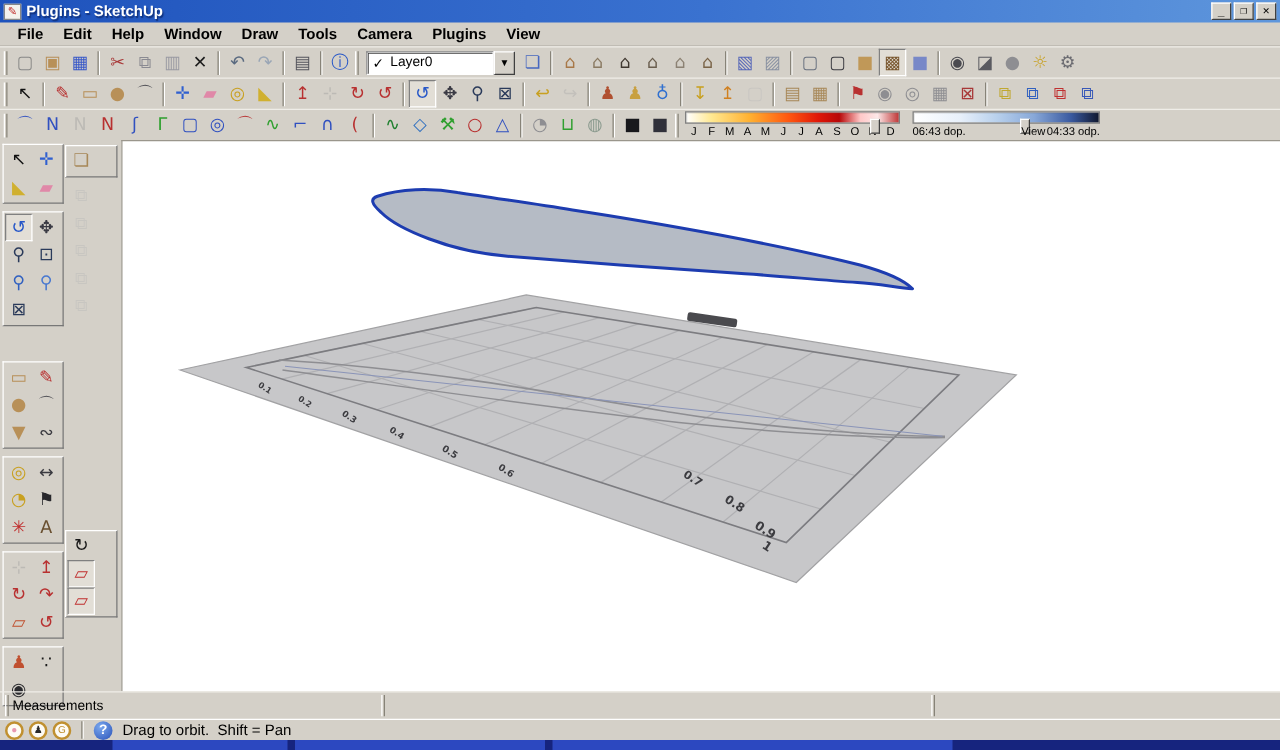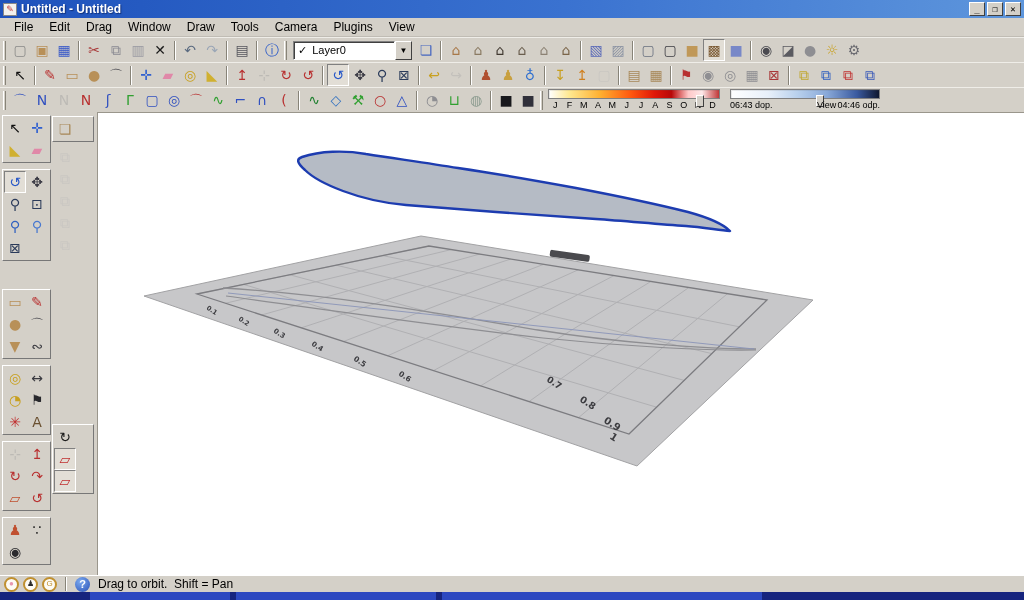--- a/index.html
+++ b/index.html
@@ -11,21 +11,21 @@
   .titlebar { height:18px; background:linear-gradient(90deg,#1e52bc 0%,#3a72d0 55%,#5e96dc 100%);
     display:flex; align-items:center; padding:0 3px; color:#fff; }
   .title-icon { width:14px; height:13px; background:#f4f2ee; border:1px solid #888;
     color:#c03030; font-size:9px; line-height:11px; text-align:center; margin-right:4px; }
   .title-text { font-weight:bold; font-size:12px; text-shadow:1px 1px 1px #10307a; flex:1; white-space:nowrap; }
   .winbtns { display:flex; gap:2px; }
   .winbtn { width:16px; height:14px; background:#d4d0c8; border:1px solid; border-color:#fff #404040 #404040 #fff;
     font-size:9px; line-height:12px; text-align:center; color:#000; font-family:"DejaVu Sans Mono",monospace; }
 
   
-  .menubar { height:19px; display:flex; align-items:flex-start; padding-left:6px; border-bottom:1px solid #c0bcb4; }
+  .menubar { height:19px; display:flex; align-items:flex-start; padding-left:6px; border-bottom:1px solid #c0bcb4;font-weight:bold; }
   .menu-item { padding:2px 8px; color:#000; }
 
   
   .tbrow { height:25px; display:flex; align-items:center; padding-left:2px; position:relative;
     border-top:1px solid #efede8; white-space:nowrap; overflow:hidden; }
   .grip { width:3px; height:19px; border-left:1px solid #fff; border-right:1px solid #878378; margin:0 3px 0 1px; }
   .tgroup { display:flex; align-items:center; }
   .tsep { width:2px; height:19px; border-left:1px solid #878378; border-right:1px solid #fff; margin:0 3px; }
   .tbtn { width:22px; height:22px; background:transparent; border:1px solid transparent;
     display:flex; align-items:center; justify-content:center; padding:0; }
@@ -82,32 +82,32 @@
   .taskbar { height:8px; background:#16247e; display:flex; gap:6px; padding-left:90px; }
   .taskbar .tseg { height:8px; background:#2c48c0; }
 </style>
 </head>
 <body>
 
 <div id="app">
 
   <div class="titlebar">
     <span class="title-icon">✎</span>
-    <span class="title-text">Untitled - Untitled</span>
+    <span class="title-text">Plugins - SketchUp</span>
     <span class="winbtns">
       <span class="winbtn">_</span>
       <span class="winbtn">❐</span>
       <span class="winbtn">✕</span>
     </span>
   </div>
 
   <div class="menubar">
       <span class="menu-item">File</span>
       <span class="menu-item">Edit</span>
-      <span class="menu-item">Drag</span>
+      <span class="menu-item">Help</span>
       <span class="menu-item">Window</span>
       <span class="menu-item">Draw</span>
       <span class="menu-item">Tools</span>
       <span class="menu-item">Camera</span>
       <span class="menu-item">Plugins</span>
       <span class="menu-item">View</span>
     </div>
 
   <div class="tbrow">
     <span class="grip"></span>
@@ -442,21 +442,21 @@
             <span class="m">N</span>
             <span class="m">D</span>
           </div>
       </div>
       <div class="slider" style="width:150px">
         <div class="strip time-grad"></div>
         <div class="thumb" id="time-thumb" style="left: 57%;"></div>
         <div class="slabels times">
           <span style="left:0">06:43 dop.</span>
           <span style="left:58%">View</span>
-          <span style="right:0">04:46 odp.</span>
+          <span style="right:0">04:33 odp.</span>
         </div>
       </div>
     </div>
   </div>
 
   <div class="main">
     <div class="palette">
       <div class="pgroup">
           <button class="tbtn">
             <span class="glyph" style="color: rgb(16, 16, 16);">↖</span>
@@ -658,20 +658,26 @@
              C 558,111 528,108 498,106
              C 458,103 428,101 398,99
              C 363,96 333,94 308,92
              C 283,90 261,84 245,78
              C 229,72 214,64 207,57
              C 199,50 198,46 204,44 Z" fill="#b5bbc5" stroke="#1d3cb0" stroke-width="2.4" stroke-linejoin="round"></path>
       </svg>
     </div>
   </div>
 
+  <div class="measurebar">
+    <span class="mgrip" style="left:4px"></span>
+    <span class="measure-label">Measurements</span>
+    <span class="mgrip" style="left:305px"></span>
+    <span class="mgrip" style="left:745px"></span>
+  </div>
 
   <div class="statusbar">
     <span class="tgroup" style="gap:4px">
         <span class="scircle">
           <span class="glyph" style="color: rgb(232, 152, 176);">●</span>
         </span>
         <span class="scircle">
           <span class="glyph" style="color: rgb(42, 42, 42);">♟</span>
         </span>
         <span class="scircle">

